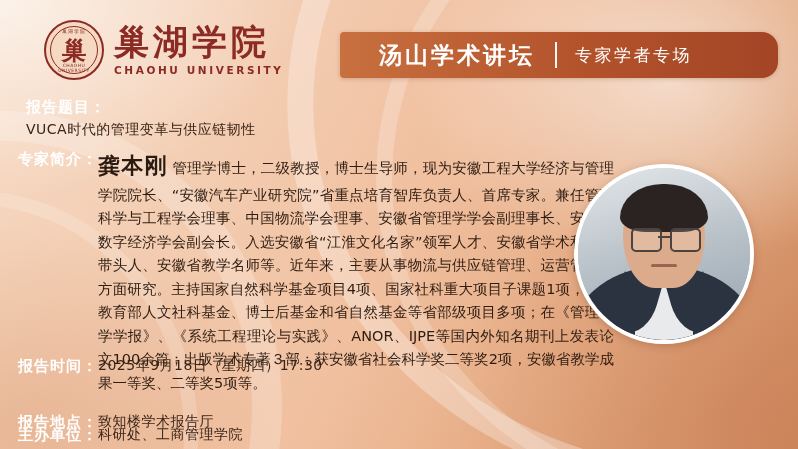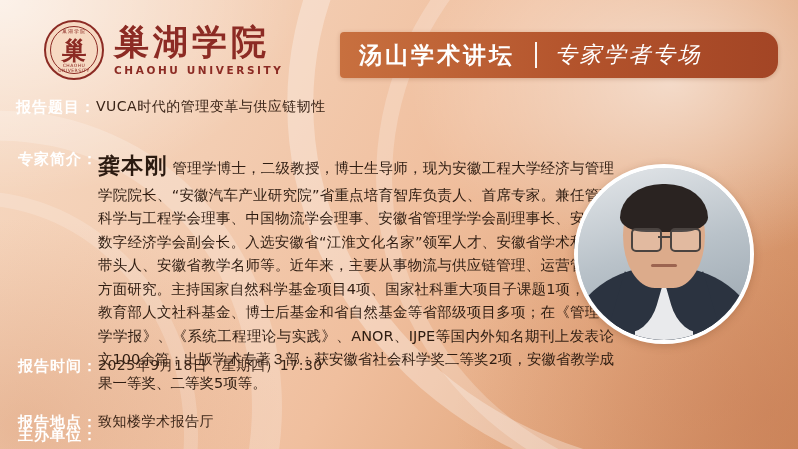--- a/index.html
+++ b/index.html
@@ -158,34 +158,33 @@
     display: flex;
     align-items: center;
     box-shadow: 0 1px 4px rgba(120,50,20,0.25);
   }
   .banner-main {
     color: #ffffff;
     font-family: "DejaVu Serif", "Liberation Serif", serif;
     font-size: 23px;
     font-weight: bold;
     letter-spacing: 3px;
-    padding-left: 19px;
+    padding-left: 39px;
   }
   .banner-divider {
     width: 2px;
     height: 26px;
     background: #ffffff;
     margin: 0 18px 0 20px;
     opacity: .95;
   }
   .banner-sub {
     color: #ffffff;
-    font-size: 22px;
+    font-size: 17px;
     letter-spacing: 2.5px;
-    font-style: italic;
   }
 
   
   .row {
     position: absolute;
     display: flex;
     align-items: flex-start;
     line-height: 1.55;
   }
   .label {
@@ -196,22 +195,23 @@
     white-space: nowrap;
     flex: none;
   }
   .value-dark {
     color: #3a2417;
     font-size: 14px;
     font-weight: normal;
     letter-spacing: .5px;
   }
   .row-title {
-    left: 16px;
+    left: 26px;
     top: 96px;
+    flex-direction: column;
   }
   .row-bio {
     left: 18px;
     top: 148px;
     width: 760px;
   }
   .bio-text {
     color: #2f1d12;
     font-size: 14.5px;
     line-height: 1.62;
@@ -416,14 +416,15 @@
     <span class="value-dark">2025年9月18日（星期四）17:30</span>
   </div>
 
   <div class="row row-place">
     <span class="label">报告地点：</span>
     <span class="value-dark">致知楼学术报告厅</span>
   </div>
 
   <div class="row row-host">
     <span class="label">主办单位：</span>
+    <span class="value-dark">科研处、工商管理学院</span>
   </div>
 </div>
 
 </body></html>

